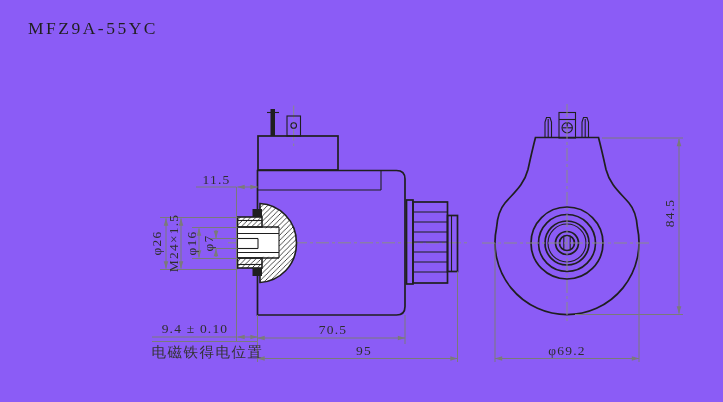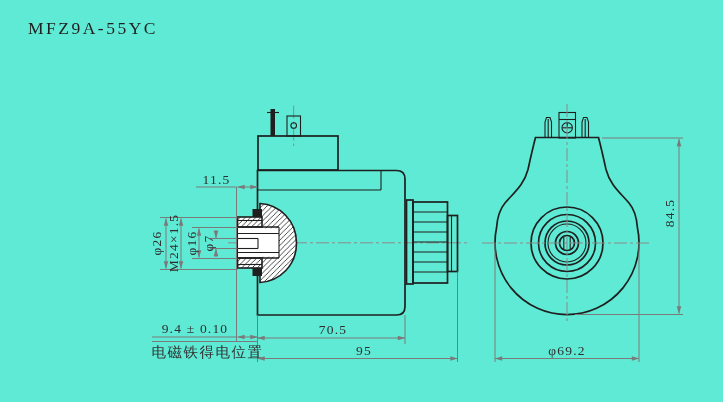--- a/index.html
+++ b/index.html
@@ -1,16 +1,16 @@
 <!DOCTYPE html>
 <html><head>
 <meta charset="utf-8">
 <style>
   html,body{margin:0;padding:0;background:#ffffff;}
-  .stage{position:relative;width:723px;height:402px;background:#5eead4;overflow:hidden;
+  .stage{position:relative;width:723px;height:402px;background:#8b5cf6;overflow:hidden;
          font-family:"Liberation Serif","DejaVu Serif",serif;}
   svg{display:block;}
   text{fill:#2e2e2e;}
   .title-text{font-size:17.5px;letter-spacing:2.5px;fill:#1f1f1f;}
   .dim-text{font-size:13.5px;letter-spacing:1.2px;}
   .dim-text-cn{font-size:14.5px;letter-spacing:1.5px;fill:#333333;}
   .obj{stroke:#1f1f1f;fill:none;stroke-width:1.7;}
   .obj-thin{stroke:#1f1f1f;fill:none;stroke-width:1.1;}
   .obj-fill{fill:#1f1f1f;stroke:none;}
   .dimline{stroke:#7a7a7a;fill:none;stroke-width:1;}

